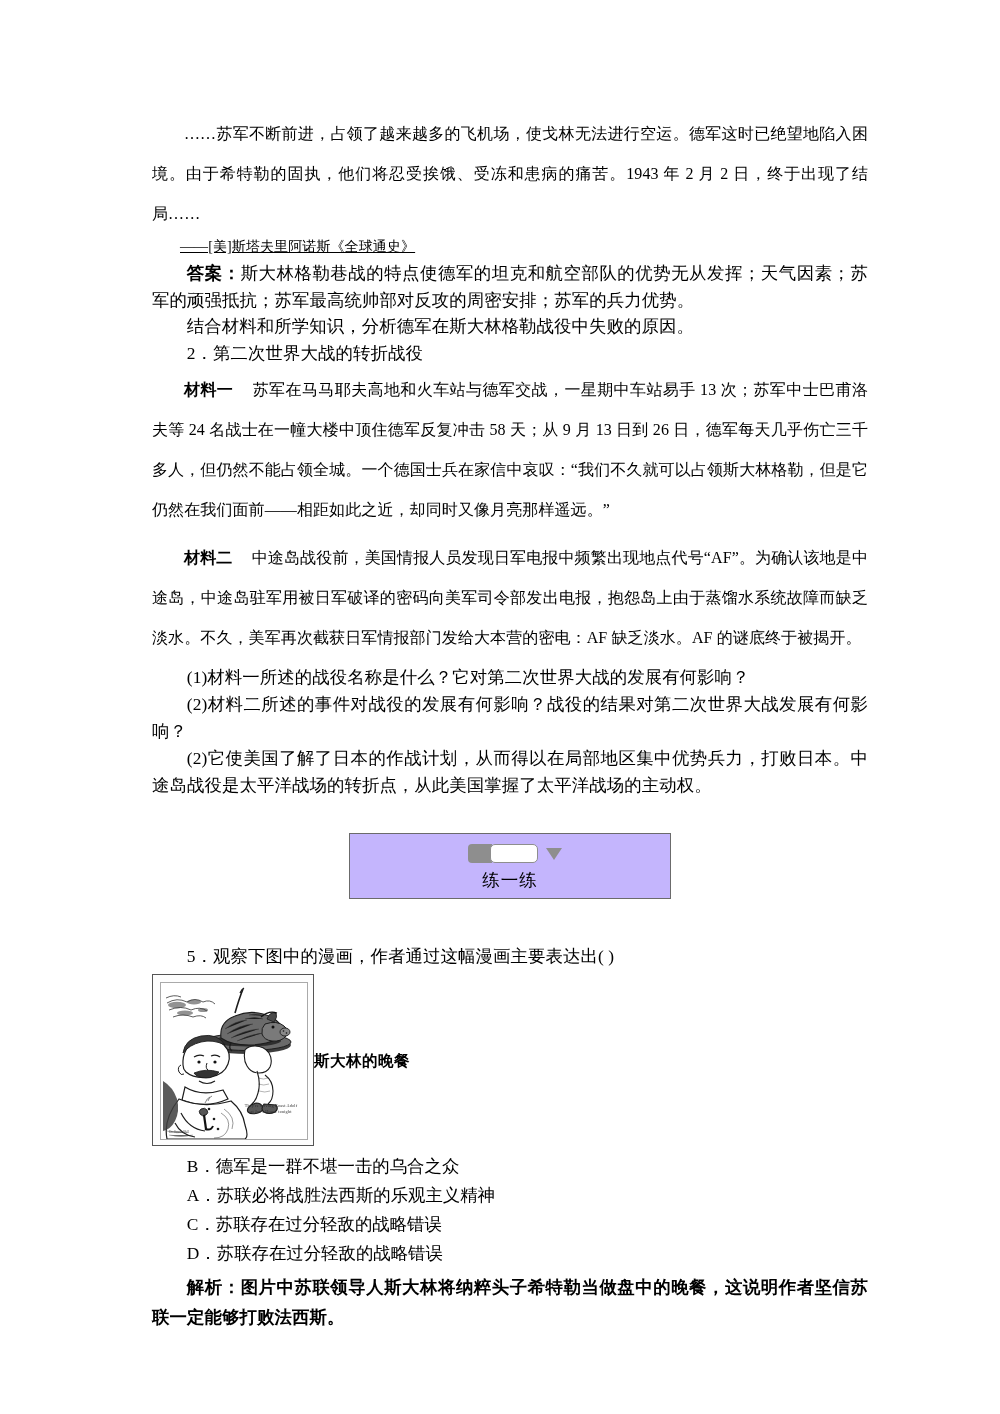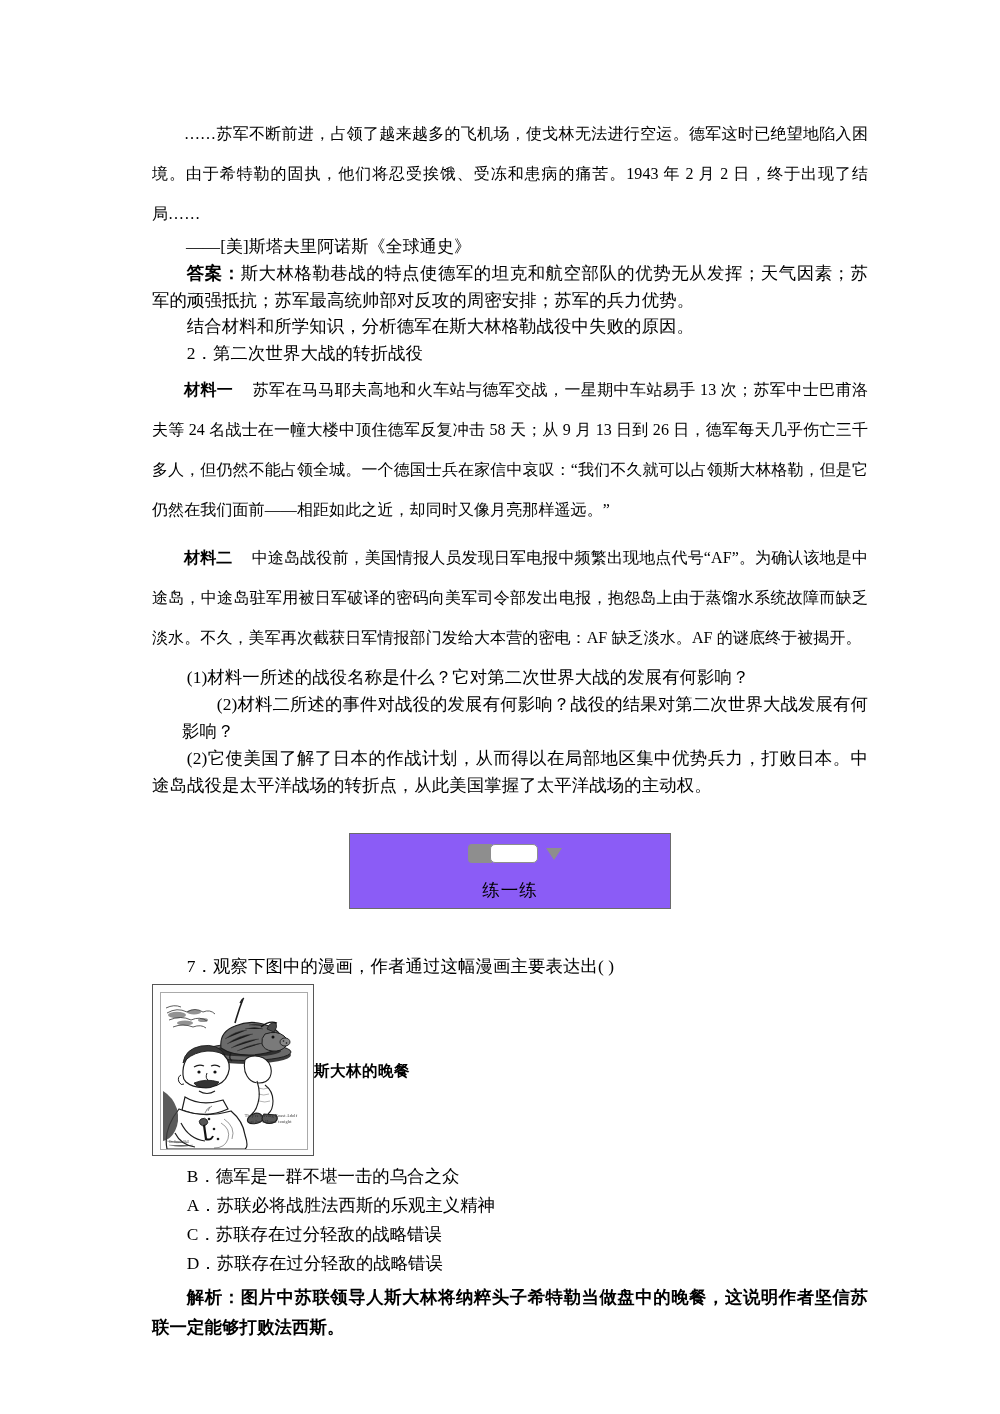--- a/index.html
+++ b/index.html
@@ -38,23 +38,24 @@
     margin: 0;
     letter-spacing: 0.1px;
   }
   .p.indent { text-indent: 2em; }
   .p.big {
     font-size: 16px;
     line-height: 40px;
     font-weight: 500;
   }
   .p.src {
-    font-size: 17px;
+    font-size: 14px;
     line-height: 26px;
     text-indent: 2em;
+    text-decoration: underline;
   }
   .p.tight { line-height: 26.5px; }
   .p.tight2 { line-height: 27px; }
   .heiti {
     font-family: "DejaVu Sans", "Liberation Sans", sans-serif;
     font-weight: bold;
   }
   .sans-body {
     font-family: "DejaVu Sans", "Liberation Sans", sans-serif;
     font-weight: 600;
@@ -66,25 +67,25 @@
   .s8 { height: 8px; }
 
   
   .practice-wrap {
     margin-top: 34px;
     display: flex;
     justify-content: center;
   }
   .practice-box {
     width: 322px;
-    height: 76px;
+    height: 66px;
     border: 1.4px solid #6b6b6b;
     box-sizing: border-box;
     position: relative;
-    background: #8b5cf6;
+    background: #c4b5fd;
   }
   .toggle-row {
     position: absolute;
     left: 0; right: 0;
     top: 10px;
     display: flex;
     justify-content: center;
     align-items: center;
     gap: 5px;
     padding-left: 10px;
@@ -210,40 +211,40 @@
     <div class="s8"></div>
 
     <div class="p big" style="text-indent:2em;">
       <span class="heiti">材料二</span><span style="display:inline-block;width:1.2em;"></span><span>中途岛战役前，美国情报人员发现日军电报中频繁出现地点代号“AF”。为确认该地是中途岛，中途岛驻军用被日军破译的密码向美军司令部发出电报，抱怨岛上由于蒸馏水系统故障而缺乏淡水。不久，美军再次截获日军情报部门发给大本营的密电：AF 缺乏淡水。AF 的谜底终于被揭开。</span>
     </div>
 
     <div class="s6"></div>
 
     <div class="p tight2" style="text-indent:2em;">(1)材料一所述的战役名称是什么？它对第二次世界大战的发展有何影响？</div>
 
-    <div class="p tight2" style="text-indent:2em;margin-left:30px;">(2)材料二所述的事件对战役的发展有何影响？战役的结果对第二次世界大战发展有何影响？</div>
+    <div class="p tight2" style="text-indent:2em;">(2)材料二所述的事件对战役的发展有何影响？战役的结果对第二次世界大战发展有何影响？</div>
 
 
     <div class="p tight2" style="text-indent:2em;">(2)它使美国了解了日本的作战计划，从而得以在局部地区集中优势兵力，打败日本。中途岛战役是太平洋战场的转折点，从此美国掌握了太平洋战场的主动权。</div>
 
     <div class="practice-wrap">
       <div class="practice-box">
         <div class="toggle-row">
           <span class="pill">
             <span class="pill-left"></span>
             <span class="pill-right"></span>
           </span>
           <span class="tri-down"></span>
         </div>
         <div class="practice-label">练一练</div>
       </div>
     </div>
 
     <div class="q-block">
-      <div class="p tight2" style="text-indent:2em;">7．观察下图中的漫画，作者通过这幅漫画主要表达出(            )</div>
+      <div class="p tight2" style="text-indent:2em;">5．观察下图中的漫画，作者通过这幅漫画主要表达出(            )</div>
 
       <div class="figure">
         <div class="cartoon-frame">
           <div class="cartoon-inner">
             <svg viewBox="0 0 146 156" width="146" height="156">
               <rect x="0" y="0" width="146" height="156" fill="#ffffff"></rect>
 
               <g stroke="#2b2b2b" stroke-width="0.9" fill="none" opacity="0.85">
                 <path d="M6 20 q10 -6 20 -1 q8 -5 16 0 q7 -3 12 2"></path>
                 <path d="M8 27 q12 -5 22 0 q9 -4 16 1"></path>

